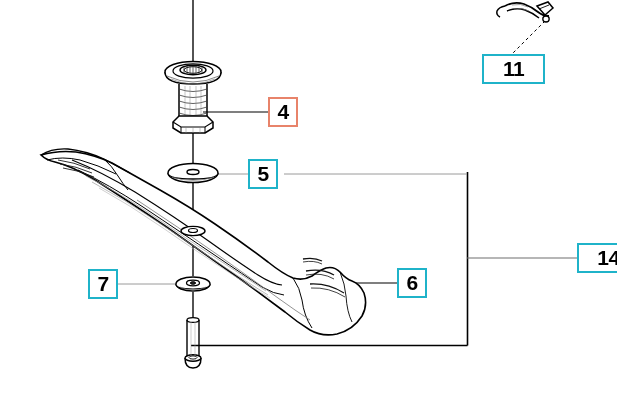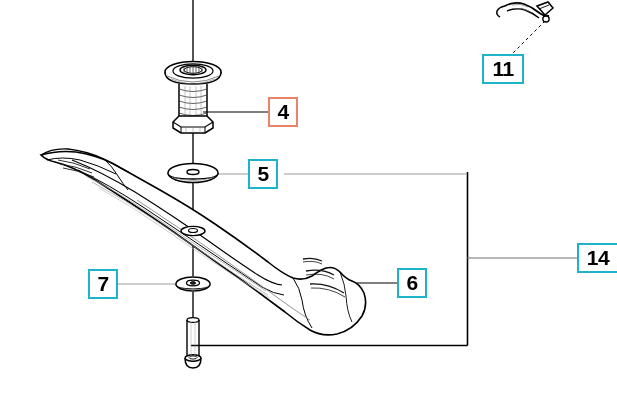--- a/index.html
+++ b/index.html
@@ -33,21 +33,21 @@
     background: #ffffff;
     color: #000000;
     font-family: "Liberation Sans", sans-serif;
     font-size: 21px;
     font-weight: bold;
     line-height: 26px;
     text-align: center;
     letter-spacing: -0.5px;
   }
   .callout.wide {
-    width: 42px;
+    width: 63px;
   }
   .callout.highlight {
     border-color: #e8836a;
   }
 </style>
 </head>
 <body>
 
 <div id="diagram-root">
 

